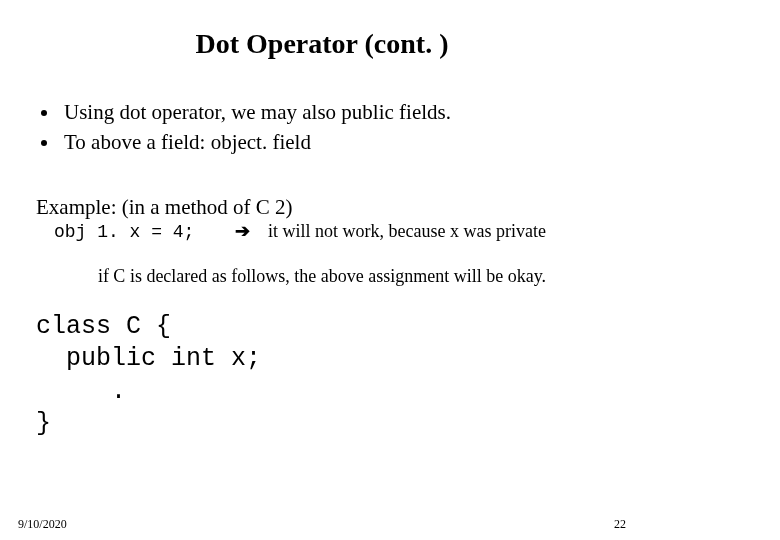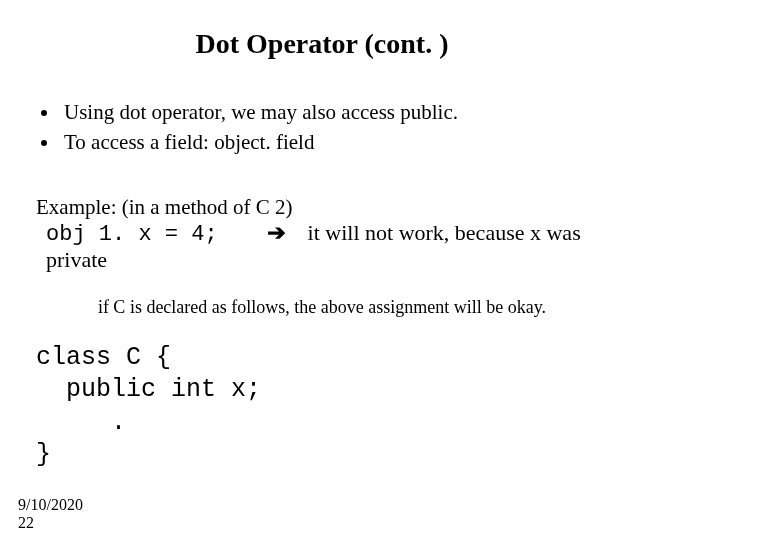--- a/index.html
+++ b/index.html
@@ -34,22 +34,22 @@
   }
   ul.bullets li {
     list-style-type: disc;
     padding-left: 4px;
     margin-bottom: 2px;
   }
   .example-label {
     font-size: 21px;
   }
   .code-line {
-    font-size: 22px;
-    margin-left: 10px;
+    font-size: 18px;
+    margin-left: 18px;
     margin-bottom: 24px;
   }
   .code-line .code {
     font-family: "Courier New", Courier, monospace;
   }
   .arrow {
     font-family: Arial, sans-serif;
     font-weight: bold;
   }
   .followup {
@@ -62,43 +62,42 @@
     font-size: 25px;
     line-height: 1.3;
     white-space: pre;
   }
   .footer {
     position: absolute;
     bottom: 8px;
     left: 0;
     right: 0;
     padding: 0 18px;
-    font-size: 16px;
+    font-size: 12px;
     font-family: "Times New Roman", serif;
     display: flex;
     justify-content: space-between;
-    align-items: flex-start;
-    flex-direction: column;
+    align-items: flex-end;
   }
   .footer .center {
     position: absolute;
     left: 50%;
     transform: translateX(-50%);
   }
 </style>
 </head>
 <body>
 
 <div class="slide">
 
   <h1 class="title">Dot Operator (cont. )</h1>
 
   <ul class="bullets">
-    <li>Using dot operator, we may also access public.</li>
-    <li>To access a field:   object. field</li>
+    <li>Using dot operator, we may also public fields.</li>
+    <li>To above a field:   object. field</li>
   </ul>
 
   <div class="example-label">Example: (in a method of C 2)</div>
 
   <div class="code-line">
     <span class="code">obj 1. x = 4;</span>
     &nbsp;&nbsp;&nbsp;&nbsp;&nbsp;&nbsp;&nbsp;
     <span class="arrow">➔</span>
     &nbsp;&nbsp;
     <span>it will not work, because x was private</span>

